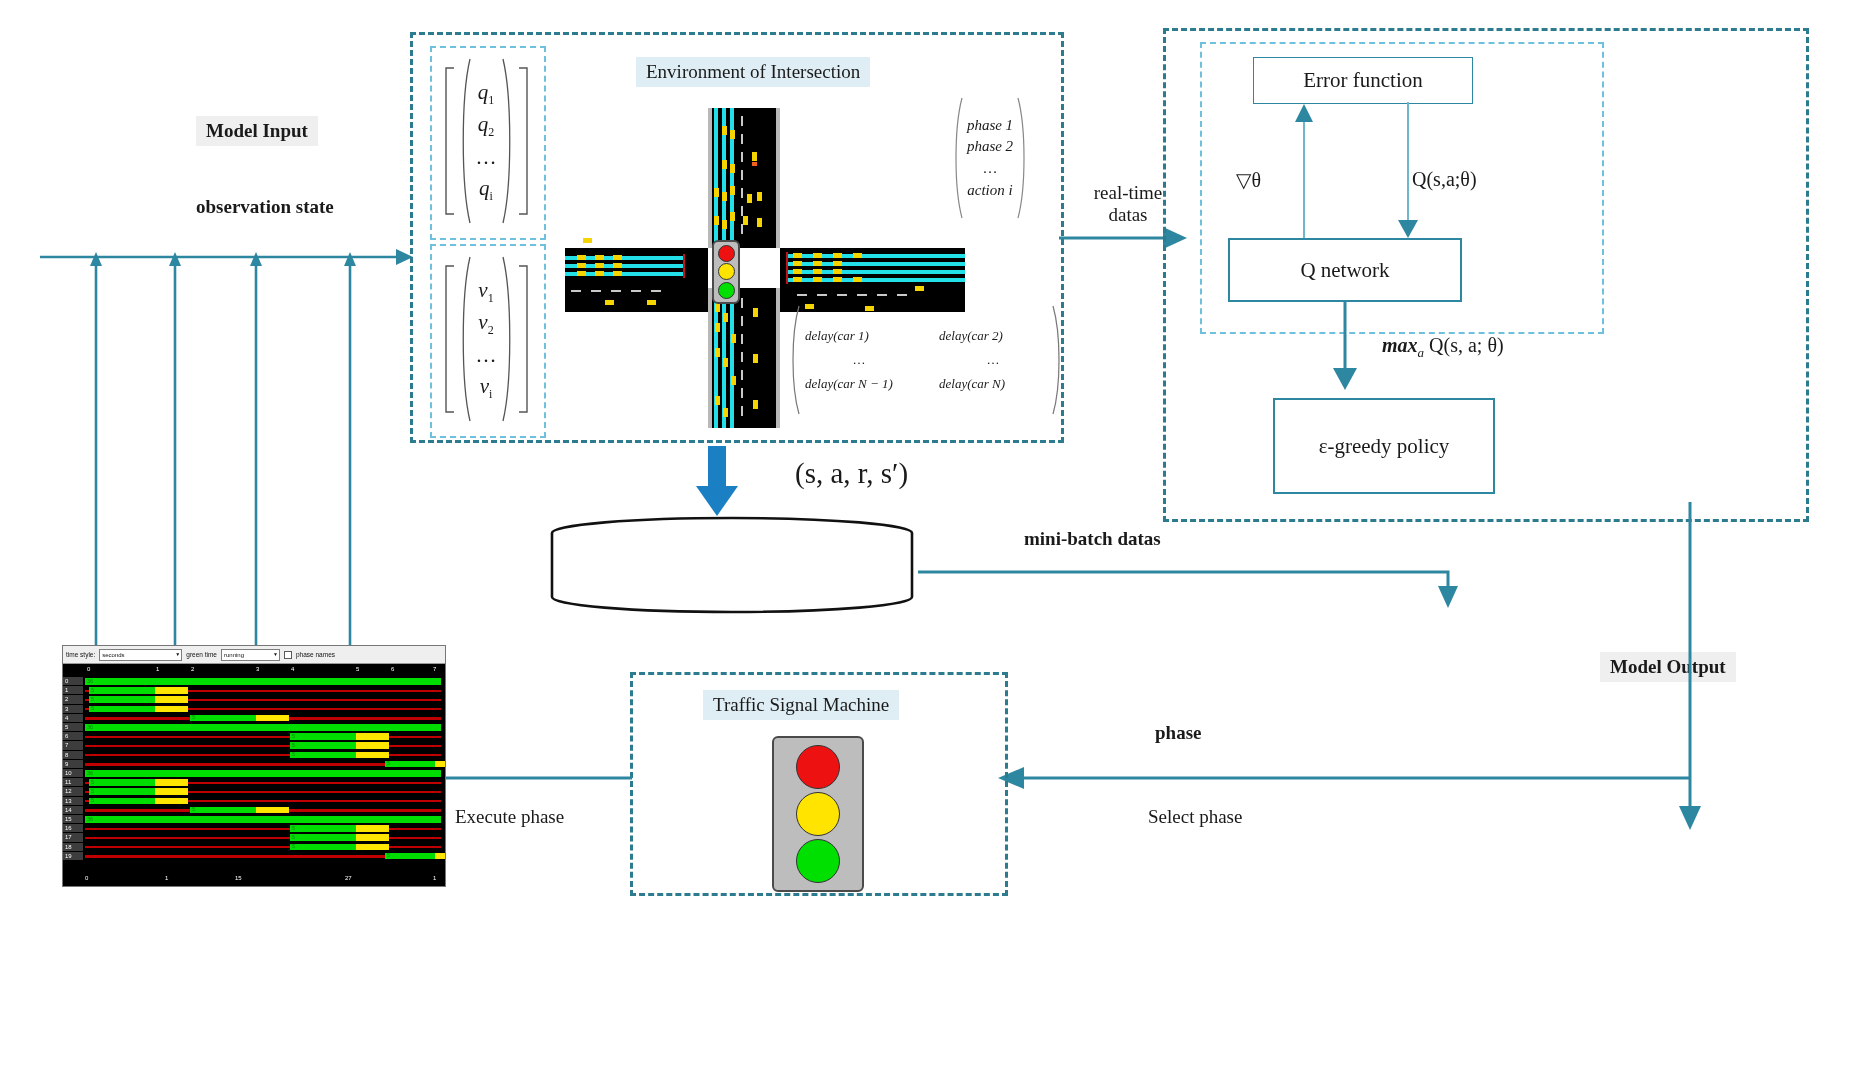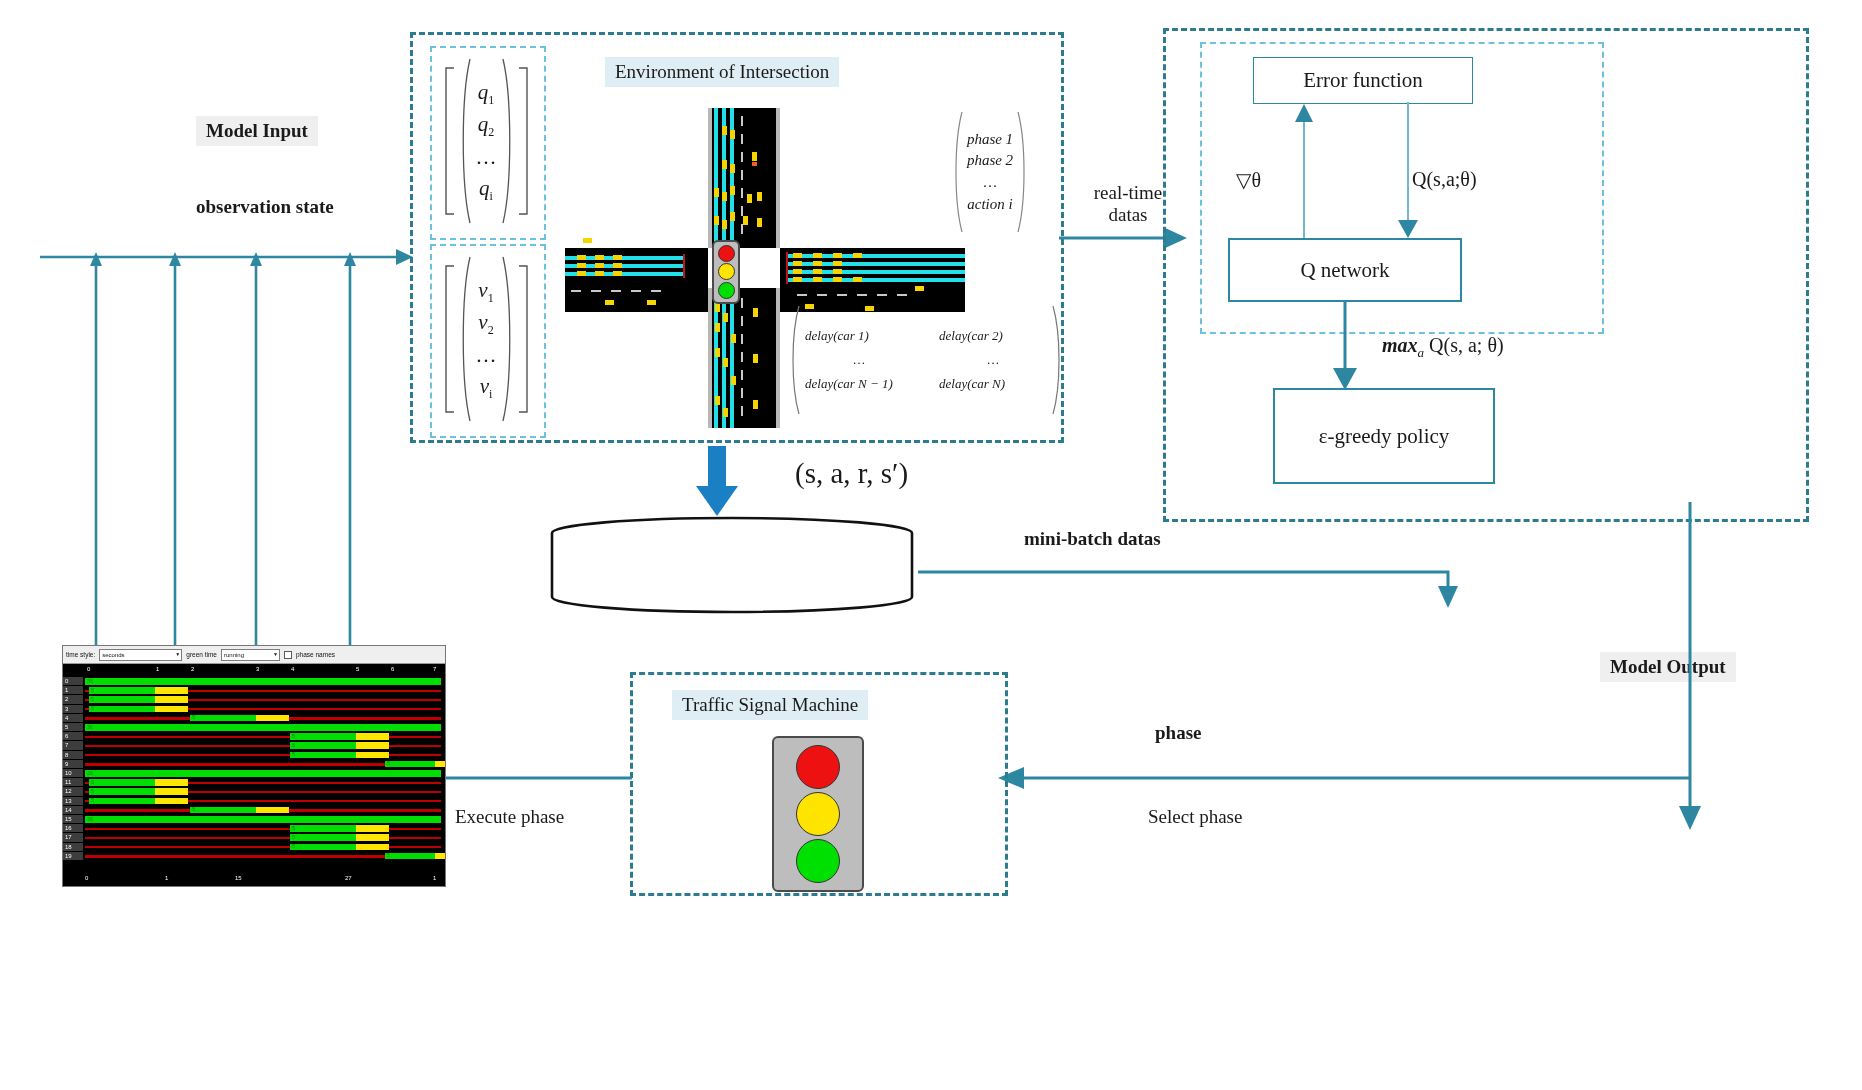--- a/index.html
+++ b/index.html
@@ -3,21 +3,21 @@
 <meta charset="utf-8">
 <style>
   html,body{margin:0;padding:0;background:#fff;}
   body{width:1862px;height:1090px;position:relative;overflow:hidden;
        font-family:"Liberation Serif",serif;color:#1a1a1a;}
   .abs{position:absolute;}
   .lbl{white-space:nowrap;}
 
   
   .bold-serif{font-family:"Liberation Serif",serif;font-weight:bold;}
-  .hl{background:#dfeef5;padding:4px 10px;}
+  .hl{background:#dfeef5;padding:4px 10px;margin-left:31px;}
   .hl-grey{background:#efefef;padding:4px 10px;}
 
   
   .dash-outer{border:3px dashed #2d7b8e;}
   .dash-inner{border:2px dashed #6fc0dd;}
 
   
   .solidbox{border:2px solid #2e87a0;background:#fff;
             display:flex;align-items:center;justify-content:center;}
   .solidbox.thin{border-width:1.5px;}
@@ -276,21 +276,21 @@
   <div class="car" style="left:240px;top:196px;width:9px;height:5px;"></div>
   <div class="car" style="left:300px;top:198px;width:9px;height:5px;"></div>
 
   <div class="tl-body" style="position:absolute;left:147px;top:132px;width:24px;height:56px;padding:2px 0;">
     <div class="tl-lamp" style="width:15px;height:15px;background:#ee1111;"></div>
     <div class="tl-lamp" style="width:15px;height:15px;background:#ffe400;"></div>
     <div class="tl-lamp" style="width:15px;height:15px;background:#00e000;"></div>
   </div>
 </div>
 
-<div class="abs matrix" style="left:930px;top:104px;width:120px;height:136px;">
+<div class="abs matrix" style="left:930px;top:90px;width:120px;height:136px;">
   <svg width="13" height="124" viewBox="0 0 13 124" aria-hidden="true">
     <path d="M11 2 C3 32, 3 92, 11 122" stroke="#888" stroke-width="1.2" fill="none"></path>
   </svg>
   <div class="mat-body" style="font-size:15px;padding:0 3px;">
     <div class="ital">phase 1</div>
     <div class="ital">phase 2</div>
     <div>…</div>
     <div class="ital">action i</div>
   </div>
   <svg width="13" height="124" viewBox="0 0 13 124" aria-hidden="true">
@@ -353,21 +353,21 @@
 <div class="abs lbl" style="left:1412px;top:168px;font-size:20px;">Q(s,a;θ)</div>
 
 <svg class="arrowsvg" style="left:1320px;top:298px;width:80px;height:100px;">
   <line x1="25" y1="2" x2="25" y2="72" stroke="#2e87a0" stroke-width="3"></line>
   <polygon points="25,92 13,70 37,70" fill="#2e87a0"></polygon>
 </svg>
 <div class="abs lbl" style="left:1382px;top:334px;font-size:20px;">
   <i style="font-weight:600;">max</i><sub style="font-style:italic;font-size:13px;">a</sub><span> Q(s, a; θ)</span>
 </div>
 
-<div class="abs solidbox" style="left:1273px;top:388px;width:218px;height:92px;font-size:21px;">
+<div class="abs solidbox" style="left:1273px;top:398px;width:218px;height:92px;font-size:21px;">
   <span>ε-greedy policy</span>
 </div>
 
 <svg class="arrowsvg" style="left:690px;top:446px;width:70px;height:76px;">
   <rect x="18" y="0" width="18" height="44" fill="#1b7fc4"></rect>
   <polygon points="27,70 6,40 48,40" fill="#1b7fc4"></polygon>
 </svg>
 <div class="abs lbl" style="left:795px;top:457px;font-size:29px;">(s, a, r, s′)</div>
 
 <div class="cyl-wrap" style="left:548px;top:516px;width:368px;height:100px;">

